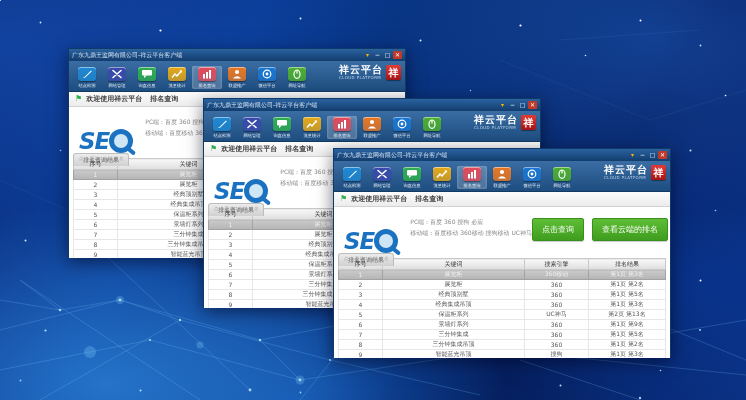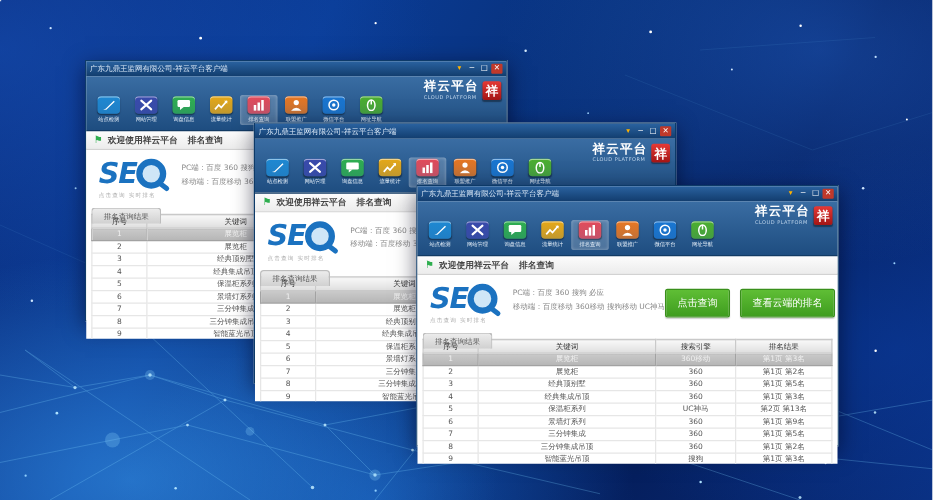--- a/index.html
+++ b/index.html
@@ -22,39 +22,39 @@
     140px 390px 0 .5px #aee2ff,300px 392px 0 .4px #8fd0ff,560px 385px 0 .5px #aee2ff,660px 370px 0 .3px #cfe7ff,
     380px 120px 0 .3px #fff,120px 100px 0 .4px #cfe7ff;}
   
   .win{position:absolute;width:336px;height:207px;background:#fff;border:1px solid #0d3a68;
     box-shadow:0 5px 16px rgba(0,0,25,.55);font-family:"DejaVu Sans","Liberation Sans",sans-serif;}
   .titlebar{height:12px;background:linear-gradient(#2a62a0,#123d6e);display:flex;align-items:center;padding:0 3px;}
   .title{flex:1;color:#d8e6f5;font-size:6px;white-space:nowrap;overflow:hidden;}
   .ctrl{width:9px;height:8px;font-size:6px;line-height:8px;text-align:center;color:#fff;margin-left:1px;border-radius:1px;}
   .ctrl-skin{color:#ffb300;}
   .ctrl-close{background:#c0392b;}
-  .toolbar{height:28px;background:linear-gradient(#3a6da3,#1e4d80);display:flex;align-items:flex-start;padding:15px 3px 0;position:relative;border-bottom:1px solid #123a63;}
+  .toolbar{height:28px;background:linear-gradient(#3a6da3,#1e4d80);display:flex;align-items:center;padding:2px 3px 0;position:relative;border-bottom:1px solid #123a63;}
   .tool{width:30px;display:flex;flex-direction:column;align-items:center;padding:1px 0;border-radius:2px;}
   .tool.selected{background:rgba(255,255,255,.20);box-shadow:inset 0 0 3px rgba(255,255,255,.35);}
   .tile{width:18px;height:14px;border-radius:3px;display:flex;align-items:center;justify-content:center;
     box-shadow:inset 0 1px 0 rgba(255,255,255,.5),0 1px 1px rgba(0,0,0,.4);}
   .tlabel{font-size:5px;color:#e8f1fa;margin-top:1px;white-space:nowrap;transform:scale(.85);}
   .brand{position:absolute;right:4px;top:4px;display:flex;align-items:center;gap:3px;}
   .brand-name{font-size:10px;font-weight:bold;color:#fff;letter-spacing:1px;line-height:1;}
   .brand-sub{font-size:4px;color:#bcd3ea;letter-spacing:.4px;line-height:1;margin-top:1px;}
   .badge{width:15px;height:15px;background:linear-gradient(#e53935,#a31515);color:#fff;font-size:10px;font-weight:bold;
     display:flex;align-items:center;justify-content:center;border-radius:2px;box-shadow:0 1px 1px rgba(0,0,0,.4);}
   .welcome{height:14px;background:linear-gradient(#fcfcfc,#ececec);border-bottom:1px solid #d2d2d2;
     display:flex;align-items:center;padding:0 6px;gap:4px;}
   .flag{color:#2eae4f;font-size:8px;line-height:1;}
   .welcome-text{font-size:7px;color:#444;font-weight:bold;}
   .welcome-sec{font-size:7px;color:#444;font-weight:bold;margin-left:4px;}
   .content{position:relative;background:#fff;height:151px;overflow:hidden;}
   .seo-row{display:flex;align-items:flex-start;padding:7px 6px 0 10px;height:29px;}
-  .seo-logo{display:flex;flex-direction:column;}
+  .seo-logo{display:flex;flex-direction:column;margin-top:15px;}
   .seo-main{display:flex;align-items:center;}
   .seo-se{font-size:23px;font-weight:900;color:#1b72c0;letter-spacing:-1px;line-height:1;font-style:italic;}
   .seo-o{width:14px;height:14px;border:5px solid #1b72c0;border-radius:50%;background:#cfe6f7;position:relative;margin-left:0px;}
   .seo-o::after{content:'';position:absolute;width:10px;height:4px;background:#1b72c0;bottom:-5px;right:-8px;
     transform:rotate(38deg);border-radius:2px;}
   .seo-tag{font-size:5px;color:#aaa;letter-spacing:1px;margin-top:2px;transform:scale(.9);transform-origin:left;}
   .engine-info{margin-left:12px;padding-top:2px;}
   .engine-info div{font-size:6px;color:#888;line-height:1.9;white-space:nowrap;}
   .btns{margin-left:auto;display:flex;gap:8px;padding-top:4px;padding-right:2px;}
   .gbtn{background:linear-gradient(#5fbe35,#3f9d1f);border:1px solid #398f1b;color:#fff;font-size:8px;

